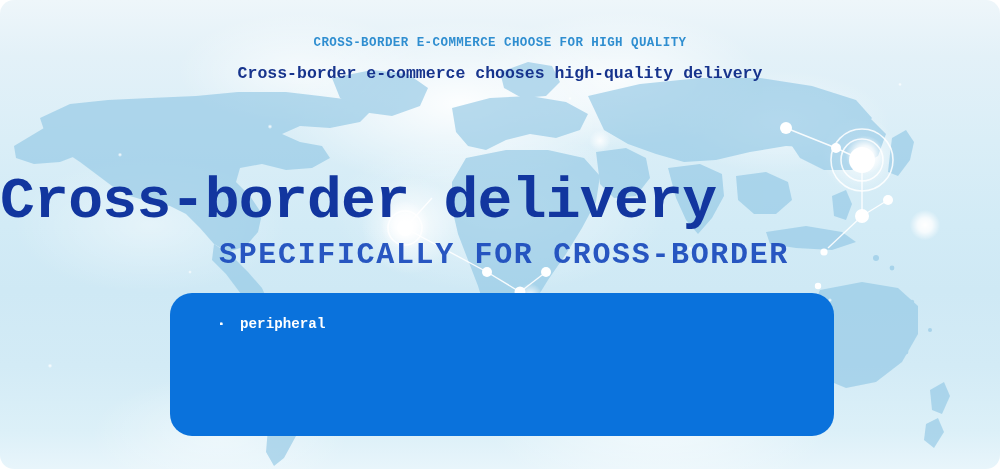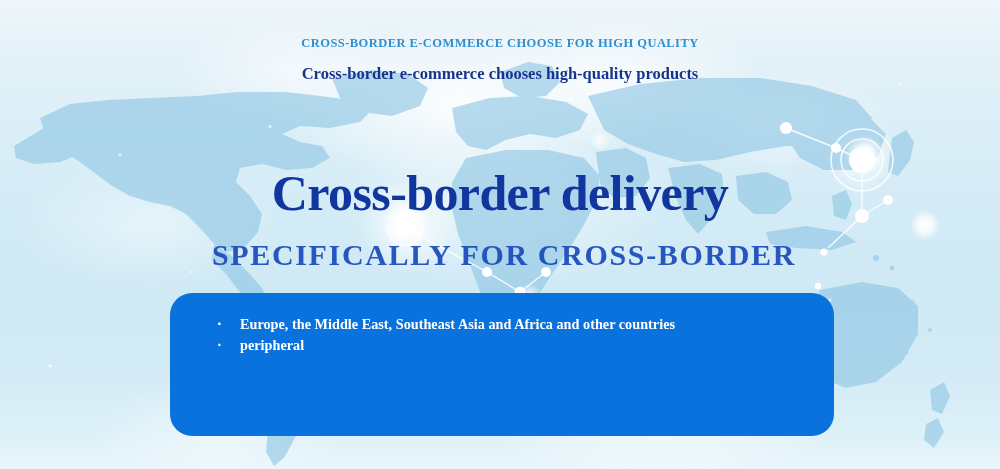--- a/index.html
+++ b/index.html
@@ -5,32 +5,33 @@
   html, body {
     margin: 0;
     padding: 0;
     background: #ffffff;
   }
   #banner {
     position: relative;
     width: 1000px;
     height: 469px;
     overflow: hidden;
-    font-family: Liberation Serif, serif;
+    font-family: Liberation Mono, monospace;
     
     background:
       linear-gradient(180deg,
         #eef6fa 0%,
         #e3f1f8 12%,
         #daeef7 30%,
         #d2ebf6 48%,
         #cfe9f5 62%,
         #d3ebf6 78%,
         #dcf0f8 92%,
         #e8f5fb 100%);
+    border-radius: 14px;
   }
 
   
   .bg-layer {
     position: absolute;
     inset: 0;
     pointer-events: none;
   }
   
   #clouds {
@@ -104,22 +105,22 @@
     top: 64px; left: 0; right: 0;
     text-align: center;
     font-size: 16.5px;
     font-weight: 700;
     color: #17348d;
     white-space: nowrap;
   }
   #headline {
     position: absolute;
     top: 133px; left: 0; right: 0;
-    text-align: center;
-    font-size: 50px;
+    text-align: left;
+    font-size: 58px;
     font-weight: 700;
     letter-spacing: -0.012em;
     color: #12369f;
     white-space: nowrap;
     line-height: 1.05;
   }
   
   #ghostline-clip {
     position: absolute;
     left: 8px; right: 0;
@@ -268,29 +269,29 @@
       <circle class="node" cx="824" cy="252" r="3.6"></circle>
       <circle class="node" cx="818" cy="286" r="3.2"></circle>
     </svg>
   </div>
 
   <div class="bg-layer" id="glows"></div>
   <div class="bg-layer" id="sparkles"></div>
 
   <div id="eyebrow">CROSS-BORDER E-COMMERCE CHOOSE FOR HIGH QUALITY</div>
 
-  <div id="subheading">Cross-border e-commerce chooses high-quality products</div>
+  <div id="subheading">Cross-border e-commerce chooses high-quality delivery</div>
 
   <h1 id="headline">Cross-border delivery</h1>
 
   <div id="ghostline-clip">
     <div id="ghostline">SPECIFICALLY FOR CROSS-BORDER</div>
   </div>
 
   <div id="panel">
     <div id="panel-body">
         <div class="panel-line"><span class="bullet">·</span></div>
-        <div class="panel-line"><span class="bullet">·</span><span>Europe, the Middle East, Southeast Asia and Africa and other countries</span></div>
+        <div class="panel-line"><span class="bullet">·</span></div>
         <div class="panel-line"><span class="bullet">·</span><span>peripheral</span></div>
       </div>
   </div>
 
 </div>
 
 </body></html>

